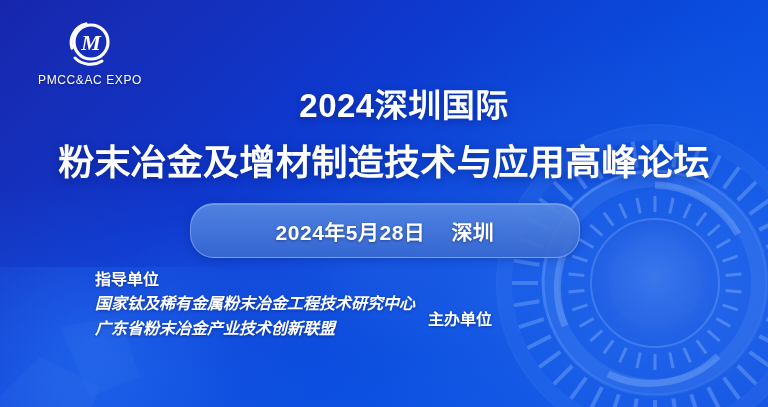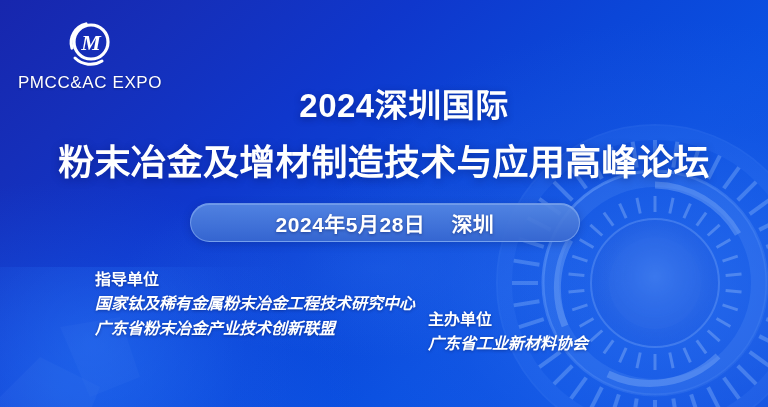--- a/index.html
+++ b/index.html
@@ -57,21 +57,21 @@
     text-align:center;
     z-index:6;
   }
   .logo-mark{
     width:56px; height:50px;
     margin:0 auto 5px auto;
   }
   .logo-mark svg{ display:block; width:100%; height:100%; }
   .logo-text{
     color:#ffffff;
-    font-size:17px;
+    font-size:12px;
     font-weight:400;
     letter-spacing:.6px;
     white-space:nowrap;
     text-shadow:0 1px 2px rgba(0,0,30,.35);
   }
 
   
   .title-wrap{
     position:absolute; left:0; right:0; top:88px;
     text-align:center; z-index:6;
@@ -91,21 +91,21 @@
     font-weight:700;
     line-height:1.22;
     letter-spacing:.2px;
     margin-top:16px;
     text-shadow:0 2px 8px rgba(4,18,90,.45);
   }
 
   
   .pill{
     position:absolute; left:190px; top:203px;
-    width:390px; height:39px;
+    width:390px; height:55px;
     border-radius:24px;
     background:linear-gradient(180deg, rgba(86,136,226,.92) 0%, rgba(56,104,208,.92) 100%);
     border:1px solid rgba(150,185,245,.55);
     box-shadow:inset 0 1px 0 rgba(190,215,255,.30), 0 2px 8px rgba(5,20,90,.25);
     display:flex; align-items:center; justify-content:center;
     z-index:6;
   }
   .pill-text{
     color:#ffffff;
     font-size:21px;
@@ -288,18 +288,17 @@
   <div class="orgs">
 
     <div class="org-col left">
       <span class="org-head">指导单位</span>
       <span class="org-item">国家钛及稀有金属粉末冶金工程技术研究中心</span>
       <span class="org-item">广东省粉末冶金产业技术创新联盟</span>
     </div>
 
     <div class="org-col right">
       <span class="org-head">主办单位</span>
-      <span class="org-item">广东省工业新材料协会</span>
     </div>
 
   </div>
 
 </div>
 
 </body></html>

